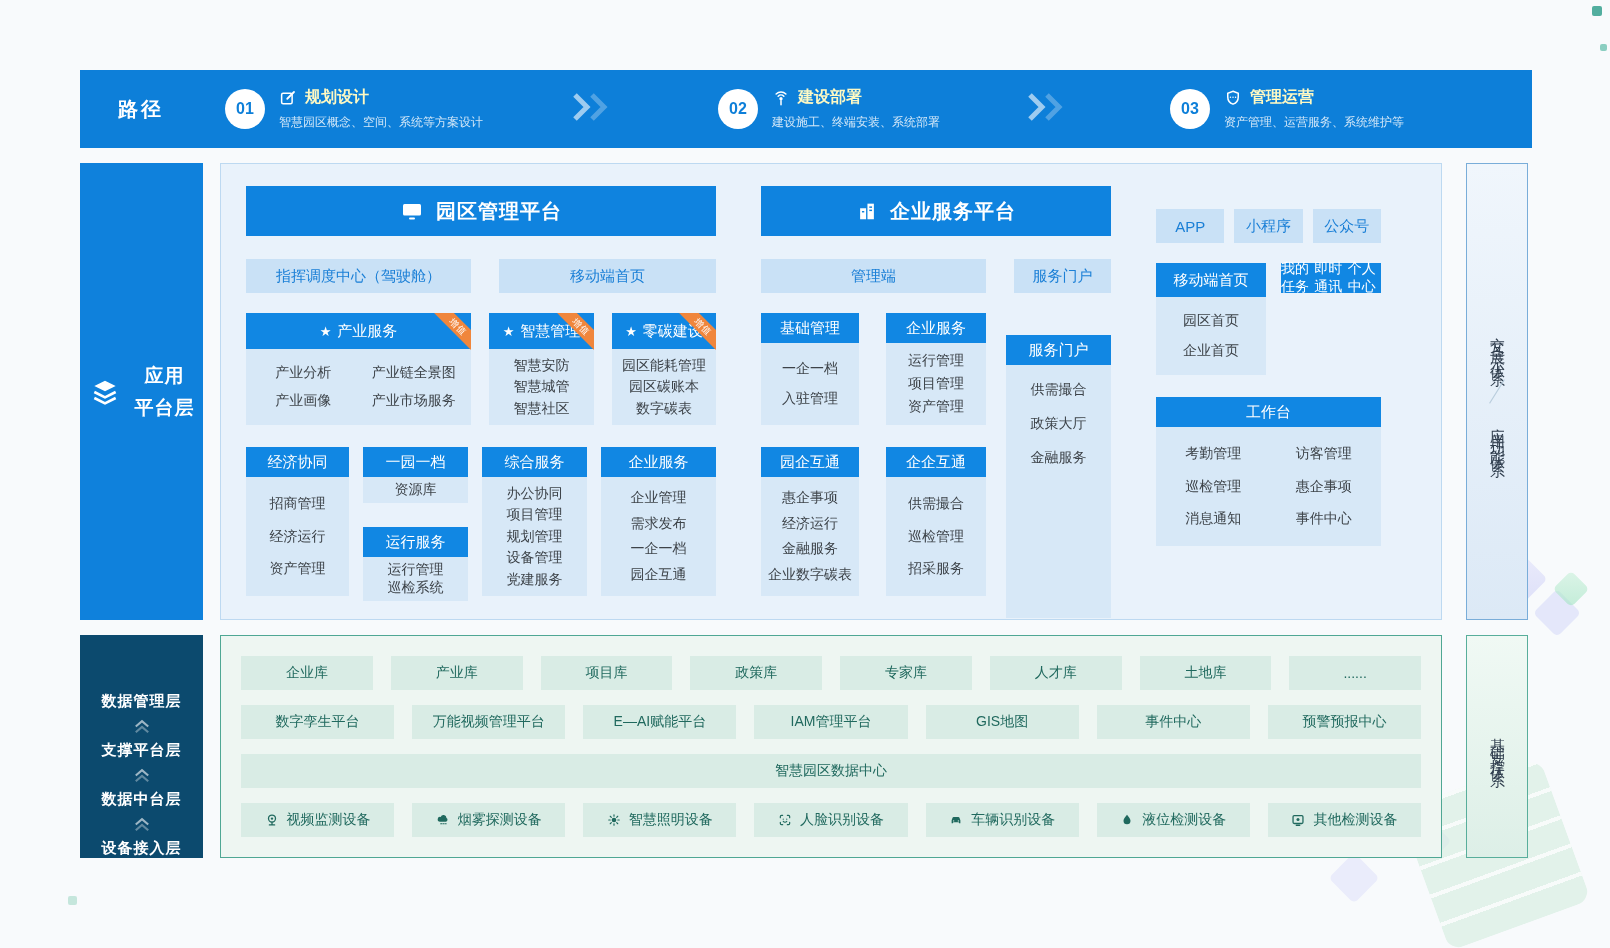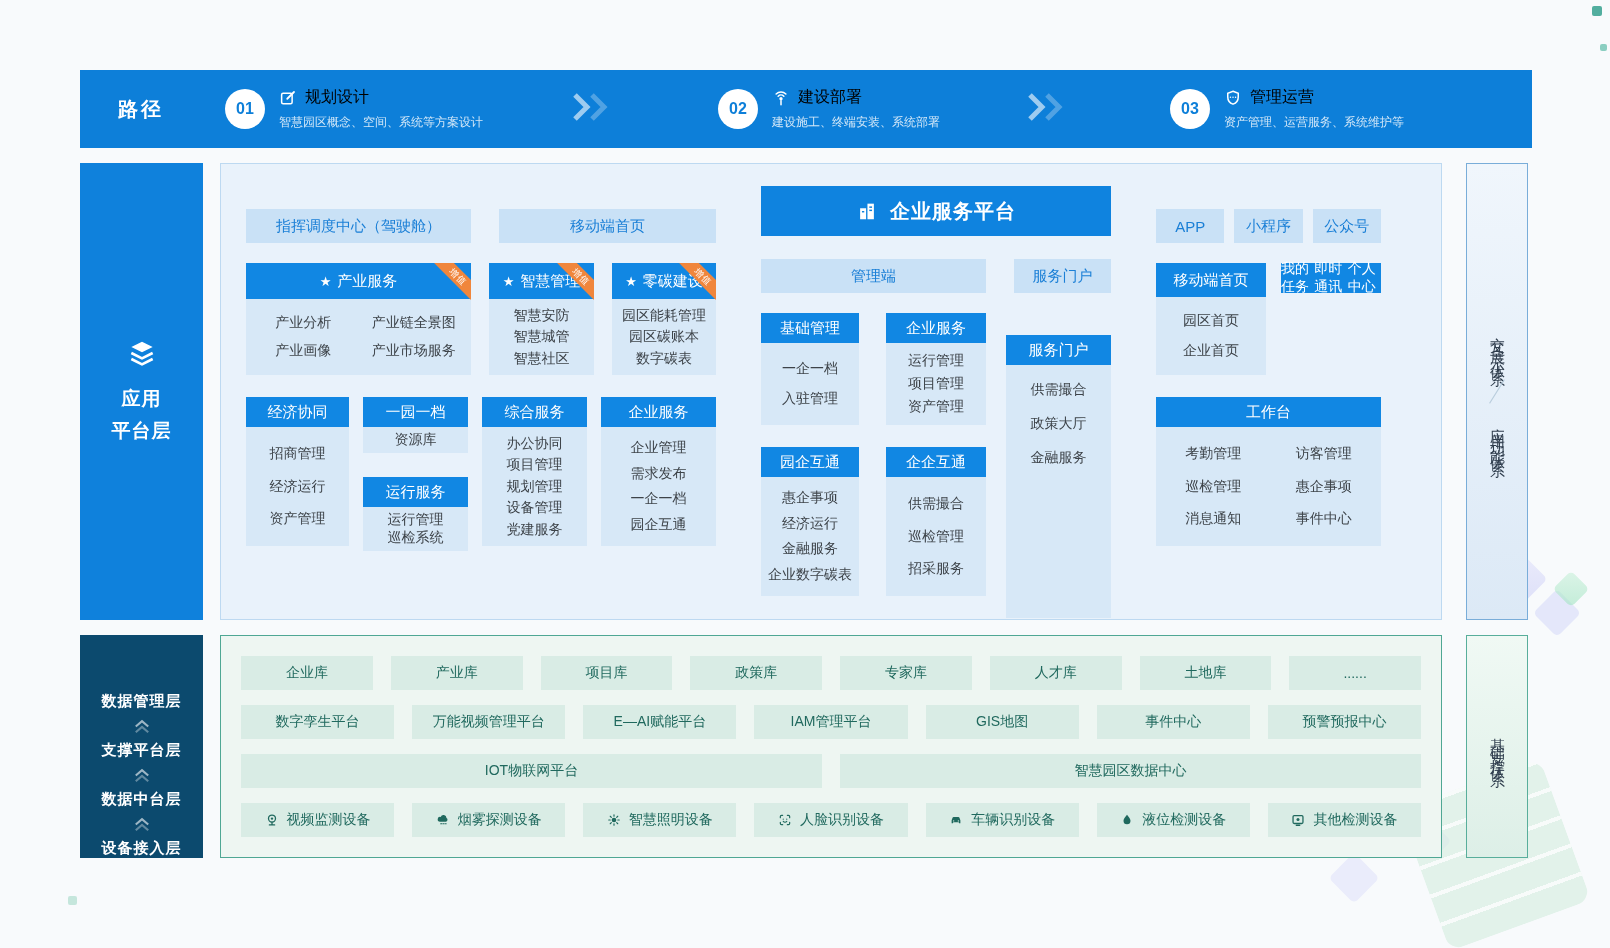--- a/index.html
+++ b/index.html
@@ -12,27 +12,27 @@
   .cube{transform:rotate(45deg);border-radius:5px}
   .docshape{width:150px;height:150px;left:1420px;top:780px;transform:rotate(-20deg);border-radius:14px;
     background-color:#cdebd9;background-image:repeating-linear-gradient(0deg,transparent 0 26px,rgba(255,255,255,.85) 26px 30px);opacity:.5}
   .tinysq{border-radius:2px}
 
   
   .path-bar{position:absolute;left:80px;top:70px;width:1452px;height:78px;background:#0d7fd9;z-index:2}
   .path-label{position:absolute;left:38px;top:50%;transform:translateY(-50%);color:#fff;font-size:20px;font-weight:bold;letter-spacing:3px}
   .step{position:absolute;top:50%;transform:translateY(-50%);display:flex;align-items:center;gap:14px}
   .step-num{width:40px;height:40px;border-radius:50%;background:#fff;color:#0d7fd9;font-weight:bold;font-size:16px;display:flex;align-items:center;justify-content:center;flex:none}
-  .step-title-row{display:flex;align-items:center;gap:8px;color:#000000;font-size:16px;font-weight:normal}
+  .step-title-row{display:flex;align-items:center;gap:8px;color:#fef9c3;font-size:16px;font-weight:bold}
   .step-desc{margin-top:6px;color:rgba(255,255,255,.82);font-size:12px}
   .chev{position:absolute;top:50%;transform:translateY(-50%)}
 
   
   .app-rail{position:absolute;left:80px;top:163px;width:123px;height:457px;background:#0f81dc;color:#fff;z-index:2;
-    display:flex;flex-direction:column;align-items:center;justify-content:center;gap:14px}
+    display:flex;align-items:center;justify-content:center;gap:14px}
   .app-rail .rail-line{font-size:19px;font-weight:bold;line-height:32px;letter-spacing:1px}
   .data-rail{position:absolute;left:80px;top:635px;width:123px;height:223px;background:#0c4a6e;color:#fff;z-index:2;
     display:flex;flex-direction:column;align-items:center;justify-content:flex-end;gap:7px}
   .data-rail .lbl{font-size:15px;font-weight:bold;letter-spacing:1px}
 
   
   .main-panel{position:absolute;left:220px;top:163px;width:1222px;height:457px;background:#e9f2fb;border:1px solid #bdd9f1;z-index:2}
   .col{position:absolute;top:22px;bottom:25px}
   .col1{left:25px;width:470px}
   .col2{left:540px;width:350px}
@@ -168,20 +168,29 @@
   </span>
   <div>
     <div class="rail-line" style="text-align:center">应用</div>
     <div class="rail-line" style="text-align:center">平台层</div>
   </div>
 </aside>
 
 <section class="main-panel">
 
   <div class="col col1">
+    <div class="plat-h">
+      <span class="icon">
+        <svg width="24" height="24" viewBox="0 0 24 24">
+            <rect x="3" y="5" width="18" height="11.5" rx="1.5" fill="#fff"></rect>
+            <rect x="9" y="18.5" width="6" height="2" rx="1" fill="#fff"></rect>
+          </svg>
+      </span>
+      <span>园区管理平台</span>
+    </div>
 
     <div class="portal-row">
       <div class="chip" style="width:225px">指挥调度中心（驾驶舱）</div>
       <div class="chip" style="flex:1">移动端首页</div>
     </div>
 
     <div class="row-cards">
       <div class="card" style="width:225px">
         <div class="card-h tall">
           <span class="star">★</span>
@@ -422,21 +431,20 @@
   <div class="grow">
     <div class="gbox">数字孪生平台</div>
     <div class="gbox">万能视频管理平台</div>
     <div class="gbox">E—AI赋能平台</div>
     <div class="gbox">IAM管理平台</div>
     <div class="gbox">GIS地图</div>
     <div class="gbox">事件中心</div>
     <div class="gbox">预警预报中心</div>
   </div>
   <div class="grow">
-    <div class="gbox">IOT物联网平台</div>
     <div class="gbox">智慧园区数据中心</div>
   </div>
   <div class="grow">
     <div class="gbox">
       <span class="icon">
           <svg width="14" height="14" viewBox="0 0 24 24" stroke="#20695e">
             <circle cx="12" cy="9.5" r="6" fill="none" stroke-width="2.2"></circle>
             <circle cx="12" cy="9.5" r="2" fill="#20695e" stroke="none"></circle>
             <path d="M12 15.5v4M7.5 20.5h9" fill="none" stroke-width="2.2" stroke-linecap="round"></path>
           </svg>

